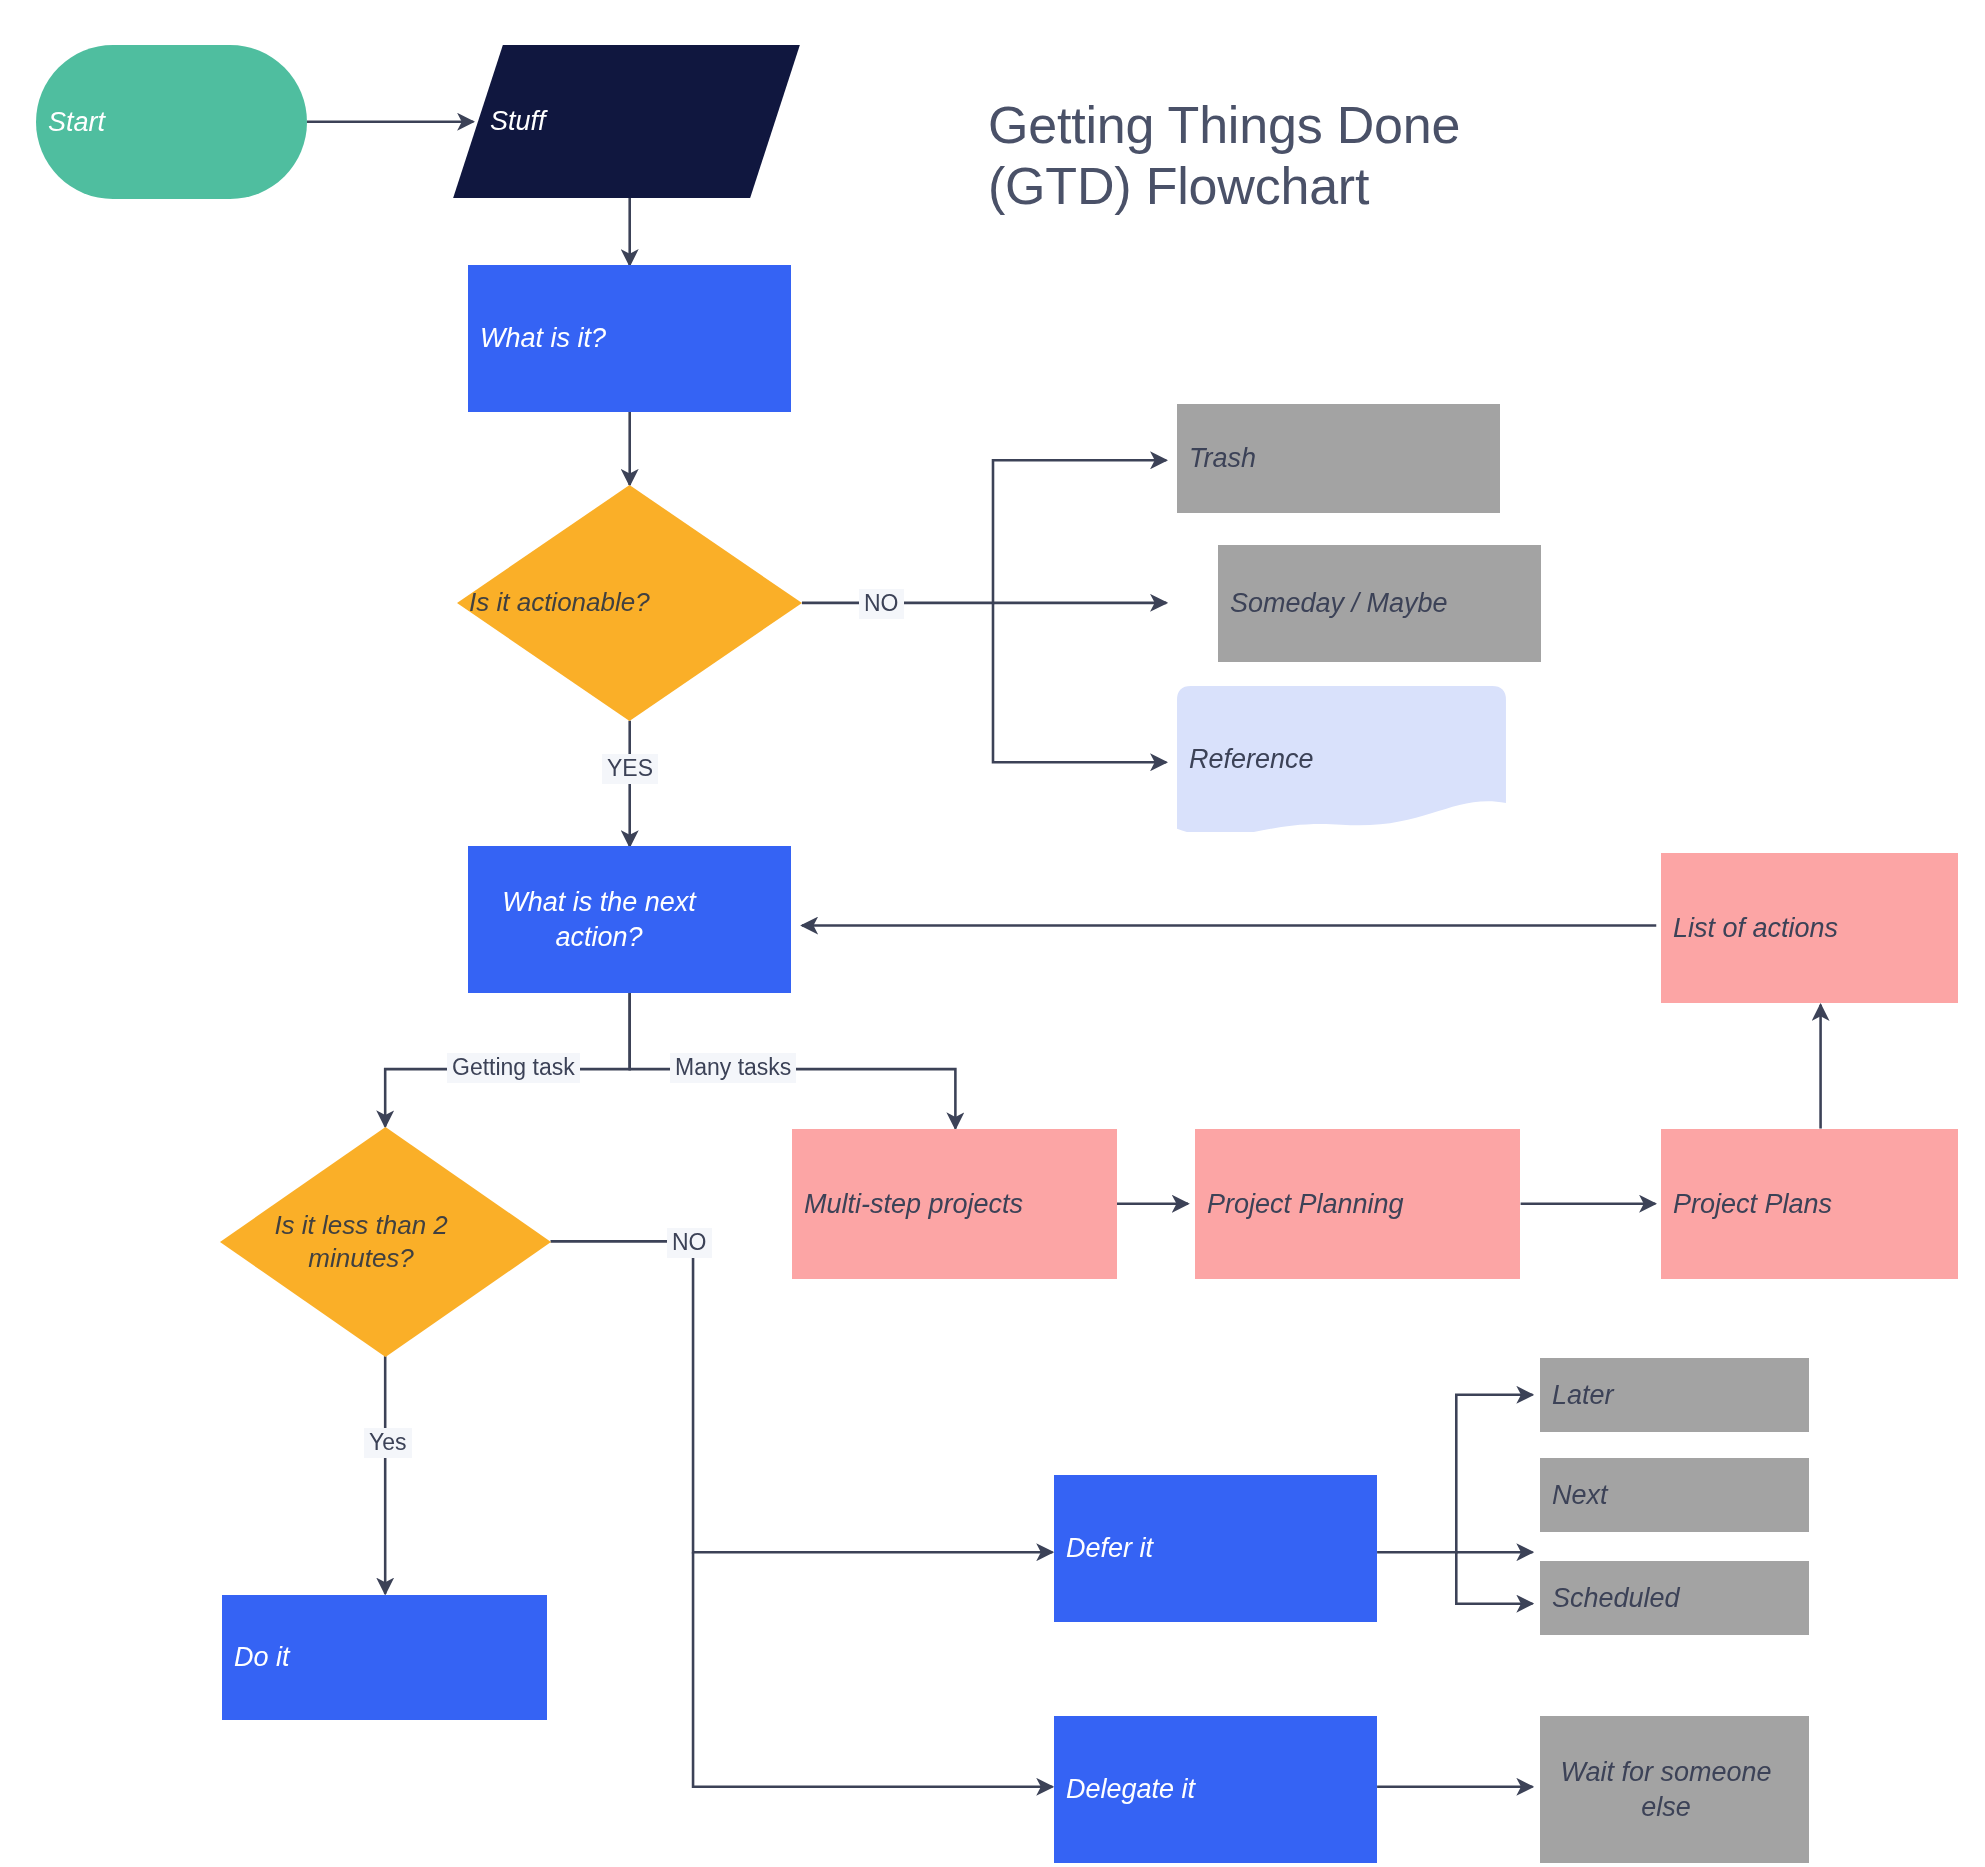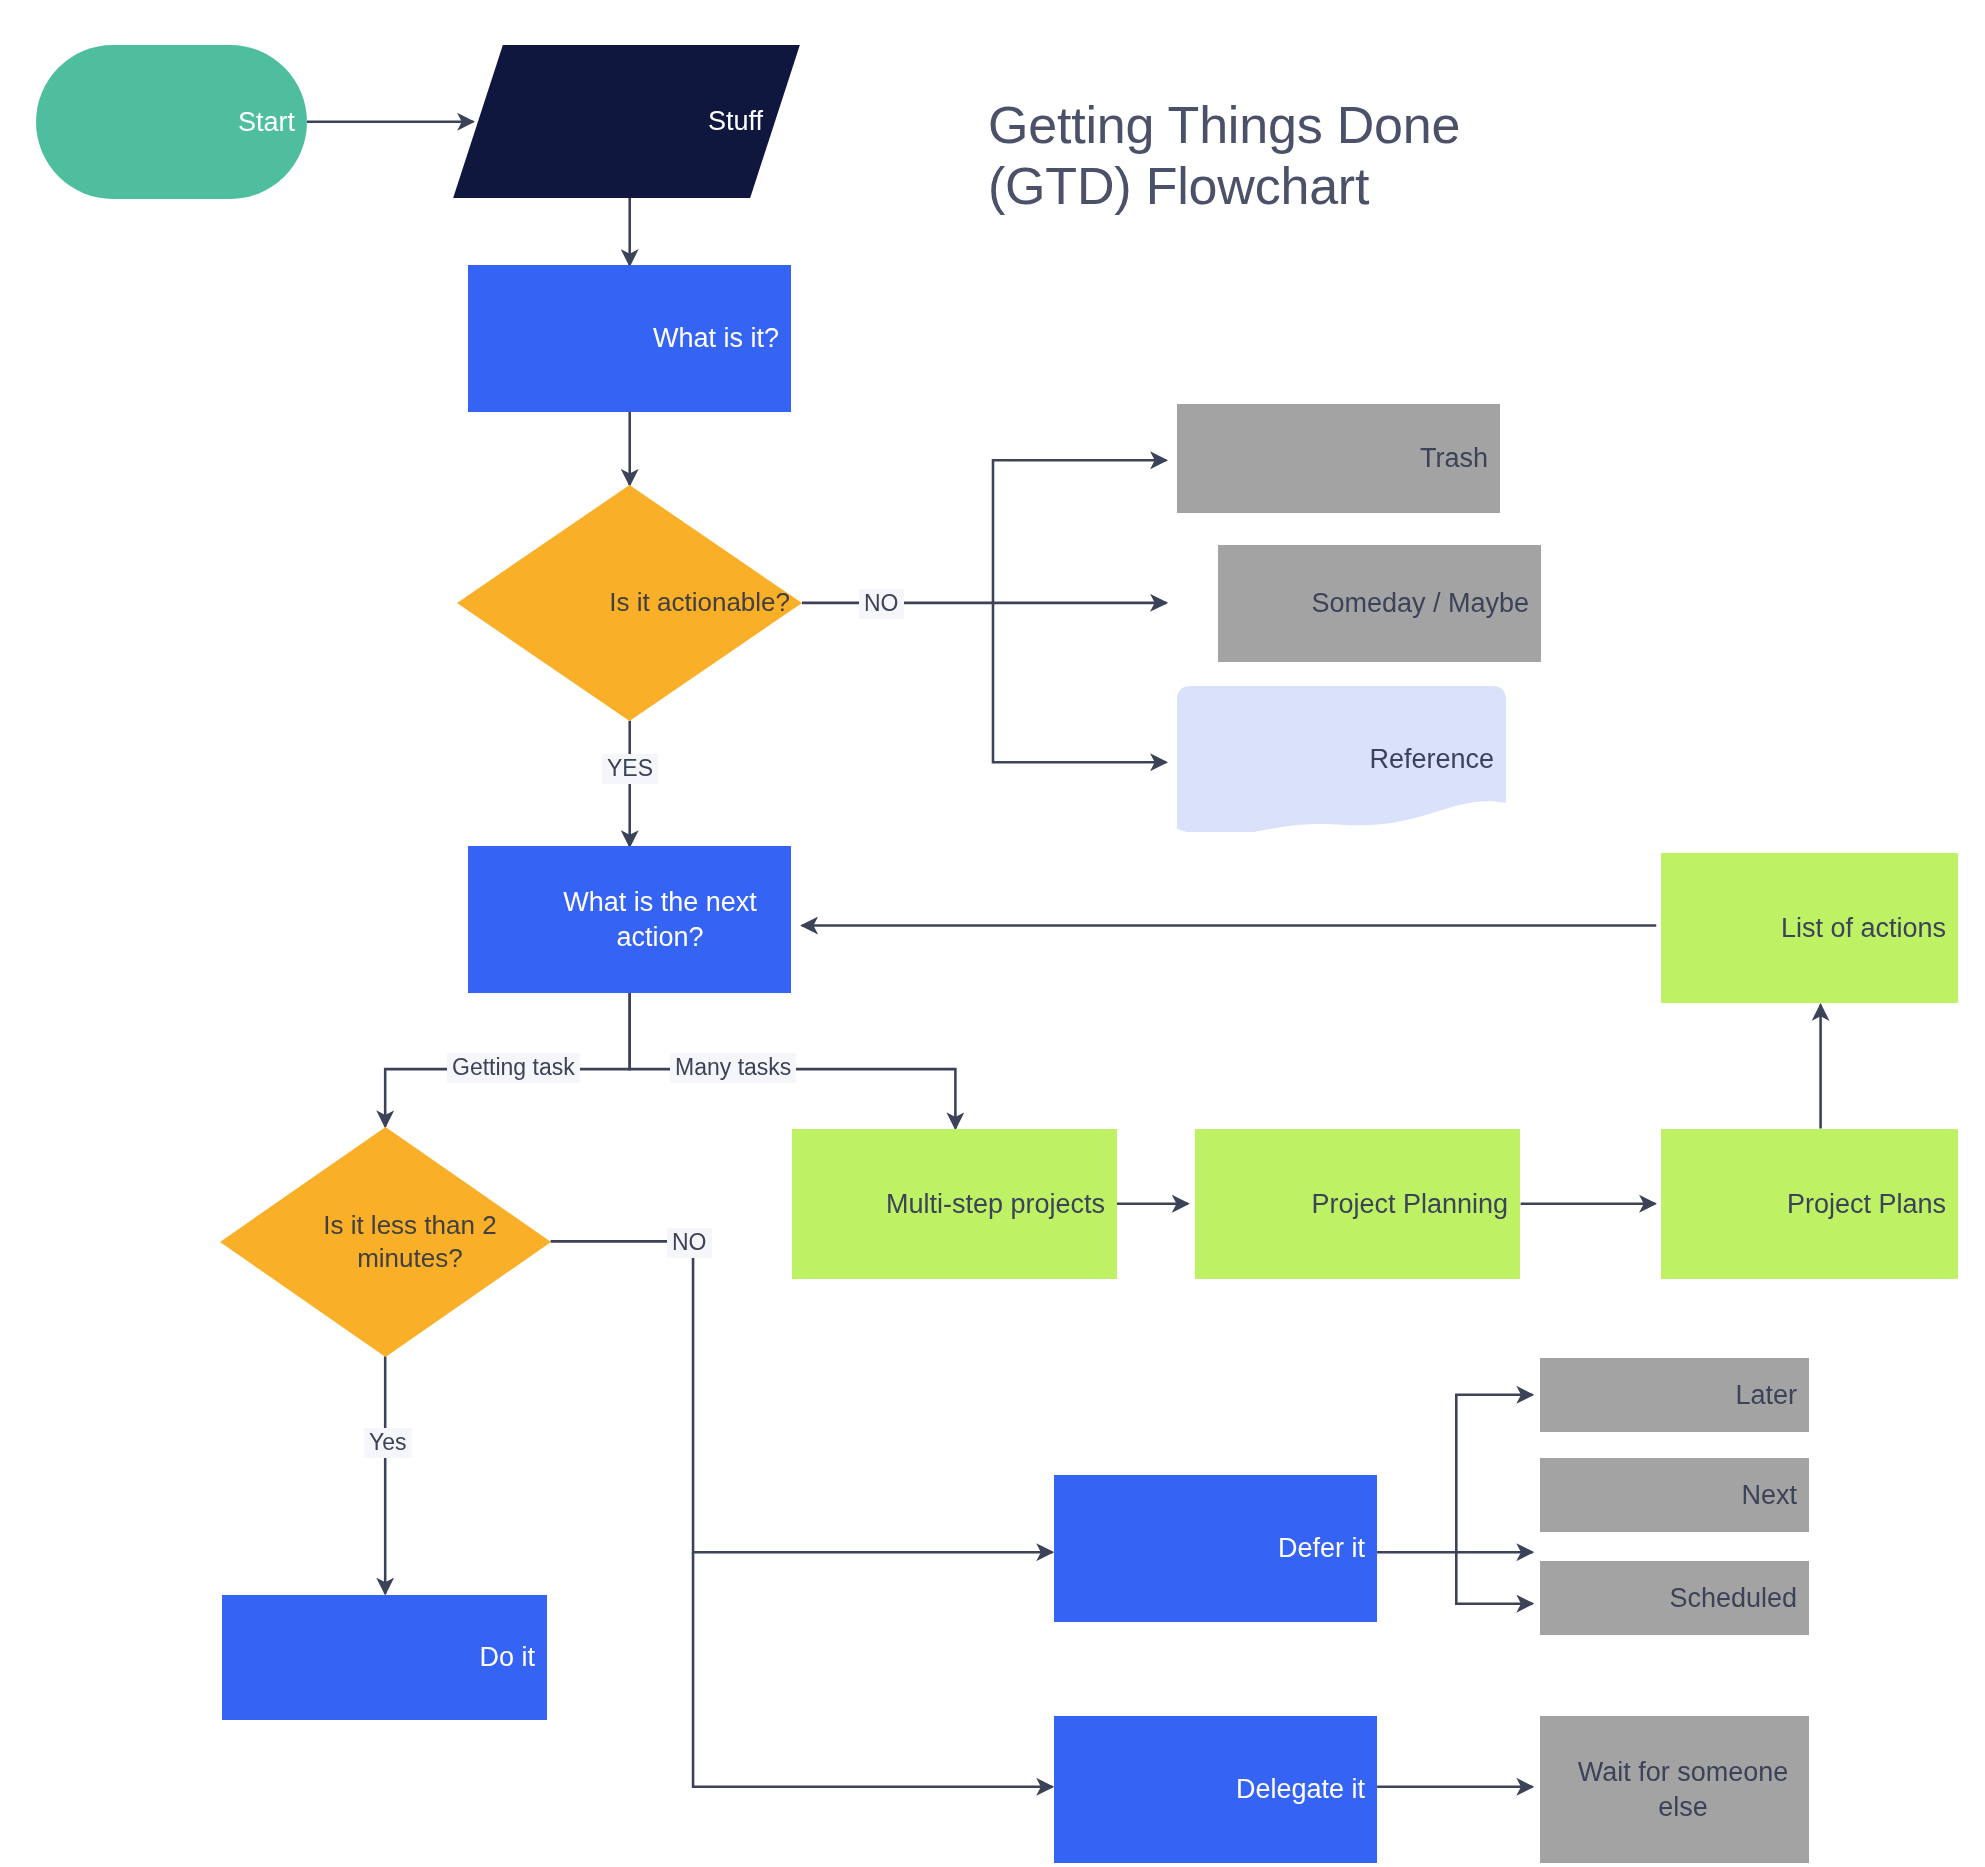--- a/index.html
+++ b/index.html
@@ -24,23 +24,24 @@
     top: 0;
     width: 1986px;
     height: 1867px;
     pointer-events: none;
   }
   .node {
     position: absolute;
     box-sizing: border-box;
     display: flex;
     align-items: center;
-    justify-content: flex-end;
+    justify-content: flex-start;
     text-align: center;
     line-height: 1.28;
+    font-style: italic;
   }
   .node .txt {
     display: block;
     padding: 0 12px;
   }
 
   
   .start {
     background: #4FBE9F;
     border-radius: 109px;
@@ -79,21 +80,21 @@
     z-index: 0;
   }
   .decision .txt { position: relative; z-index: 1; max-width: 78%; }
 
   .lightblue {
     background: #a3a3a3;
     color: #3C4257;
     font-size: 27px;
   }
   .green {
-    background: #bef264;
+    background: #fca5a5;
     color: #3C4257;
     font-size: 27px;
   }
   .doc {
     background: transparent;
     color: #3C4257;
     font-size: 27px;
   }
   .doc .doc-bg {
     position: absolute;

